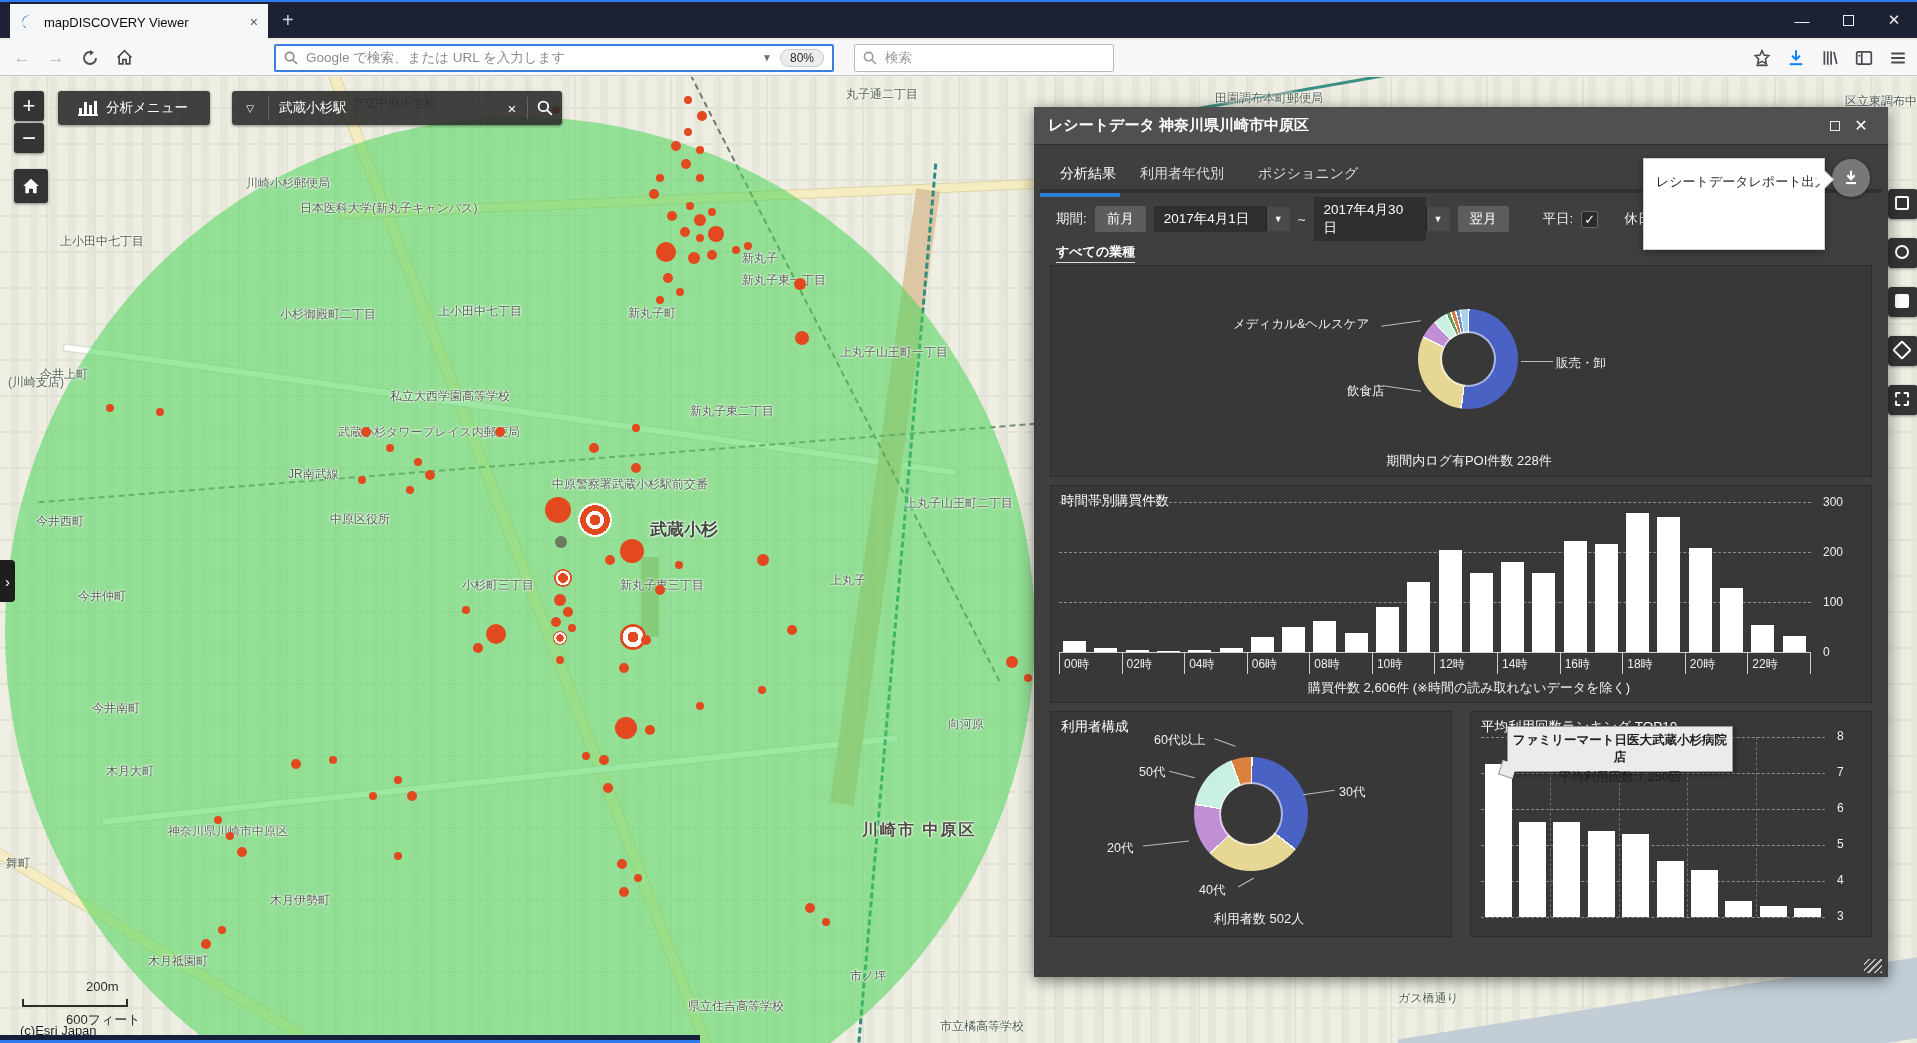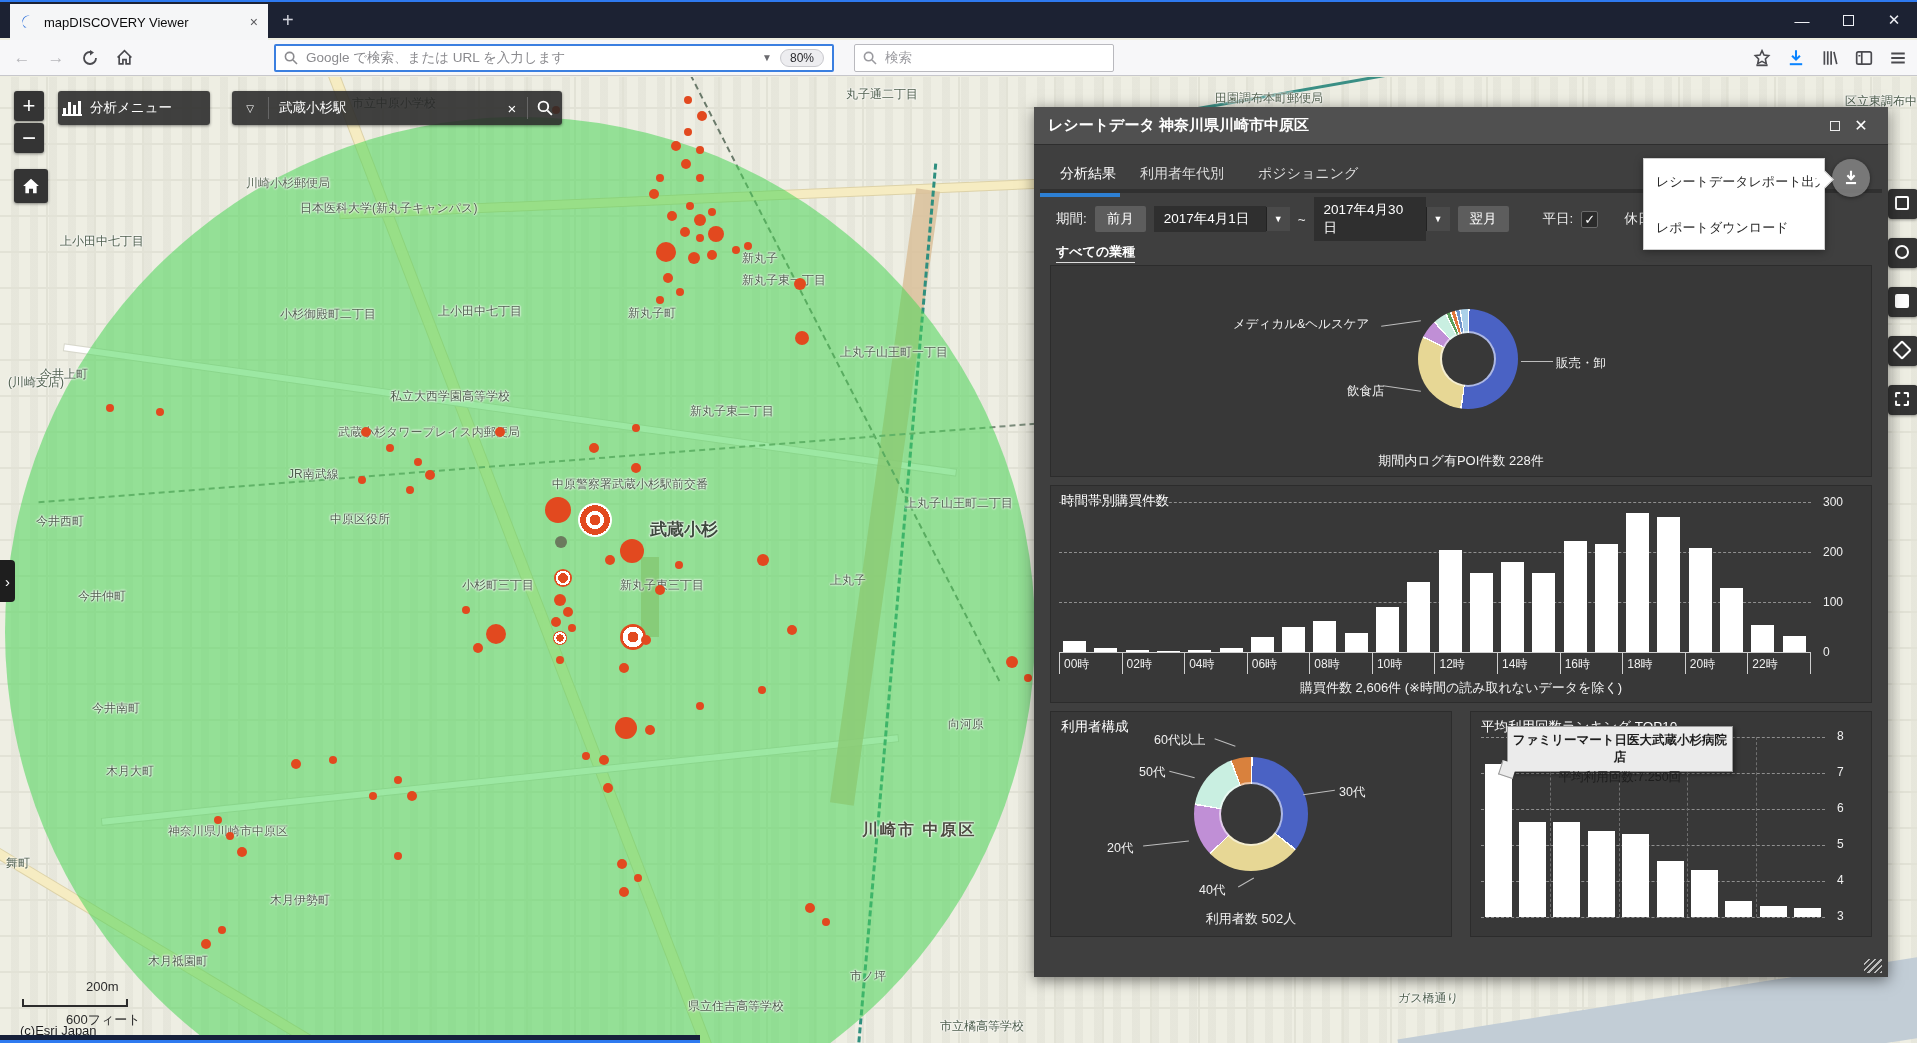--- a/index.html
+++ b/index.html
@@ -48,21 +48,21 @@
   .dot{position:absolute;border-radius:50%;background:#e2491f;}
   .dot.g{background:#6b7a5e;}
   .dot.r{background:radial-gradient(circle,#e2491f 0 38%,#fff 38% 58%,#e2491f 58% 100%);}
   .dot.R{background:radial-gradient(circle,#e2491f 0 22%,#fff 22% 38%,#e2491f 38% 62%,#fff 62% 74%,#e2491f 74% 100%);}
   .dot.t{background:radial-gradient(circle,#e2491f 0 30%,#fff 30% 56%,#e2491f 56% 100%);}
 
   .mapbtn{position:absolute;background:#343434;color:#fff;border-radius:3px;box-shadow:0 1px 3px rgba(0,0,0,.45);display:flex;align-items:center;justify-content:center;}
   #zoom-in{left:14px;top:14px;width:30px;height:30px;font-size:22px;}
   #zoom-out{left:14px;top:46px;width:30px;height:30px;font-size:24px;}
   #home-btn{left:14px;top:92px;width:34px;height:34px;}
-  #analysis-btn{left:58px;top:14px;width:152px;height:34px;justify-content:flex-start;padding:0 4px;gap:8px;font-size:13.5px;background:rgba(40,40,40,.88);}
+  #analysis-btn{left:58px;top:14px;width:152px;height:34px;justify-content:flex-start;padding:0 20px;gap:8px;font-size:13.5px;background:rgba(40,40,40,.88);}
   .minibar{display:inline-flex;align-items:flex-end;gap:2px;height:15px;border-bottom:2px solid #fff;padding:0 1px;}
   .minibar i{width:3px;background:#fff;display:block;}
   #searchwrap{position:absolute;left:232px;top:14px;width:330px;height:34px;background:rgba(40,40,40,.88);border-radius:3px;display:flex;align-items:center;color:#fff;box-shadow:0 1px 3px rgba(0,0,0,.45);}
   #searchwrap .dd{width:36px;text-align:center;font-size:10px;}
   #searchwrap .sep{width:1px;height:22px;background:#666;}
   #searchwrap .val{flex:1;padding:0 10px;font-size:13.5px;}
   #searchwrap .clr{width:30px;text-align:center;font-size:15px;}
   #searchwrap .mag{width:34px;display:flex;align-items:center;justify-content:center;}
   #expander{position:absolute;left:0;top:483px;width:15px;height:42px;background:#1e1e1e;color:#fff;border-radius:0 4px 4px 0;display:flex;align-items:center;justify-content:center;font-size:15px;}
 
@@ -96,21 +96,21 @@
   .tilde{margin:0 8px;}
   .cblabel{margin-left:26px;margin-right:8px;}
   .cb{width:17px;height:17px;background:#2b2b2b;border:1px solid #6a6a6a;color:#fff;font-size:13px;line-height:15px;text-align:center;border-radius:2px;}
   #section-heading{position:absolute;left:22px;top:136px;font-size:13px;font-weight:bold;color:#fff;border-bottom:1px solid #ddd;padding-bottom:1px;}
   .chartbox{position:absolute;background:#383838;border:1px solid #2c2c2c;}
   #box1{left:16px;top:158px;width:822px;height:212px;}
   #box2{left:16px;top:378px;width:822px;height:218px;}
   #box3{left:16px;top:604px;width:402px;height:226px;}
   #box4{left:436px;top:604px;width:402px;height:226px;}
   .box-title{position:absolute;left:10px;top:6px;font-size:13.5px;color:#fff;}
-  .box-caption{position:absolute;left:0;width:100%;text-align:center;font-size:13px;color:#f2f2f2;}
+  .box-caption{position:absolute;left:8px;width:100%;text-align:center;font-size:13px;color:#f2f2f2;}
   .donut{position:absolute;border-radius:50%;}
   .donut-hole{position:absolute;border-radius:50%;background:#383838;box-shadow:0 0 0 2px rgba(255,255,255,.55);}
   .dlabel{position:absolute;font-size:12.5px;color:#f0f0f0;white-space:nowrap;}
   .dline{position:absolute;background:#bdbdbd;height:1px;}
   .grid{position:absolute;border-top:1px dashed #8e8e8e;height:0;}
   .vgrid{position:absolute;border-left:1px dashed #6f6f6f;width:0;}
   .ylab{position:absolute;font-size:12px;color:#f0f0f0;}
   .bars{position:absolute;display:flex;align-items:flex-end;}
   .bars .bar{background:#fff;}
   #hxlabels{position:absolute;left:8px;top:166px;width:752px;height:22px;border-top:1px solid #cfcfcf;display:flex;}
@@ -569,16 +569,15 @@
   </div>
 
   <div id="dl-fab">
     <svg class="ic" width="18" height="18" viewBox="0 0 16 16">
         <path d="M8 1.5 V8.5 M4.8 5.6 L8 9 L11.2 5.6" fill="none" stroke="#fff" stroke-width="1.9"></path>
         <path d="M3.5 12.5 H12.5" stroke="#fff" stroke-width="1.9"></path>
       </svg>
   </div>
   <div id="menu">
     <div class="menu-item">レシートデータレポート出力</div>
-    <div class="menu-item">レポートダウンロード</div>
   </div>
 
 </div>
 
 </body></html>

